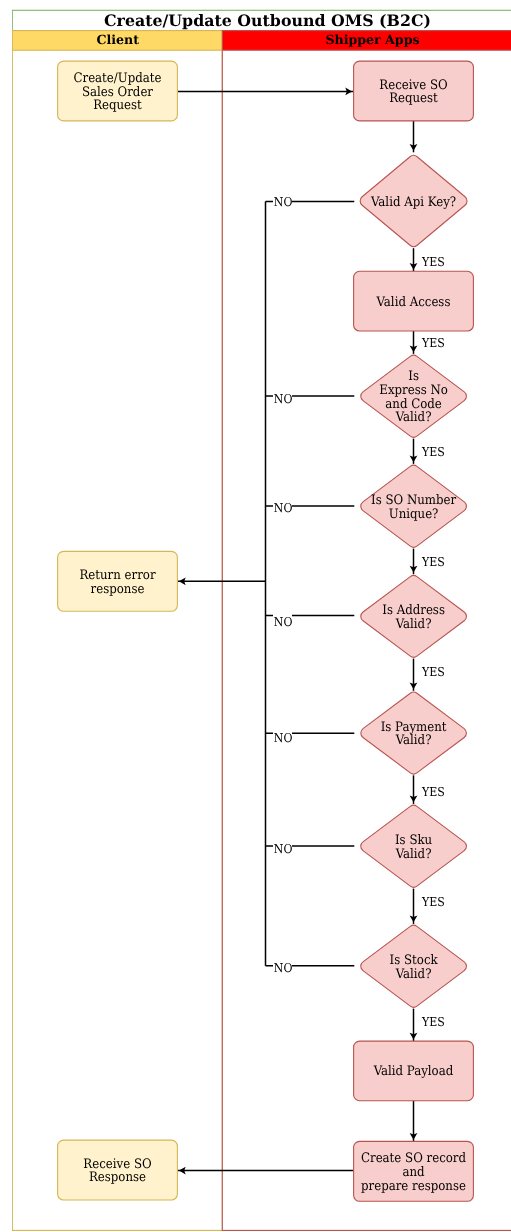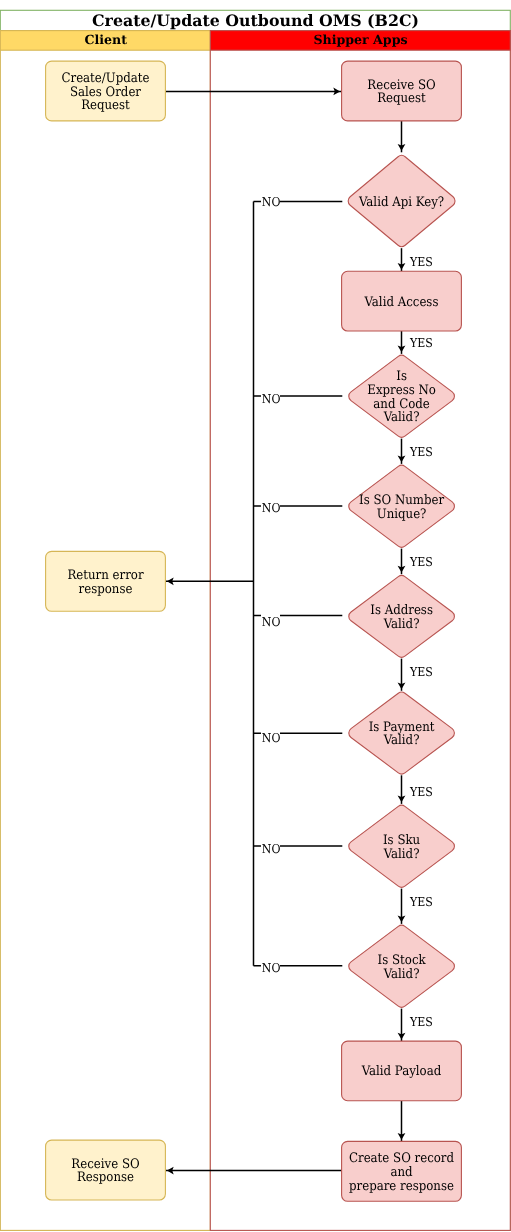--- a/index.html
+++ b/index.html
@@ -1,19 +1,19 @@
 <!DOCTYPE html>
 <html><head>
 <meta charset="utf-8">
 <style>
   html,body{margin:0;padding:0;background:#ffffff;}
   body{width:511px;height:1232px;overflow:hidden;
        font-family:"Liberation Serif",serif;
        -webkit-font-smoothing:antialiased;}
-  #root{position:relative;width:487px;height:1232px;}
+  #root{position:relative;width:487px;height:1232px;margin-left:12px;}
   svg#flow{display:block;width:511px;height:1232px;filter:opacity(1);}
   text{-webkit-font-smoothing:antialiased;text-rendering:geometricPrecision;}
   .lbl{font-family:"DejaVu Serif",serif;font-stretch:condensed;font-size:13.1px;fill:#000;}
   .edgelbl{font-family:"DejaVu Serif",serif;font-stretch:condensed;font-size:12.2px;fill:#000;}
   .pooltitle{font-family:"DejaVu Serif",serif;font-size:15.8px;font-weight:bold;fill:#000;}
   .lanetitle{font-family:"DejaVu Serif",serif;font-size:12.6px;font-weight:bold;fill:#000;}
   .edge{stroke:#000;stroke-width:1.5;fill:none;}
   .arrowfill{fill:#000;}
 </style>
 </head>

